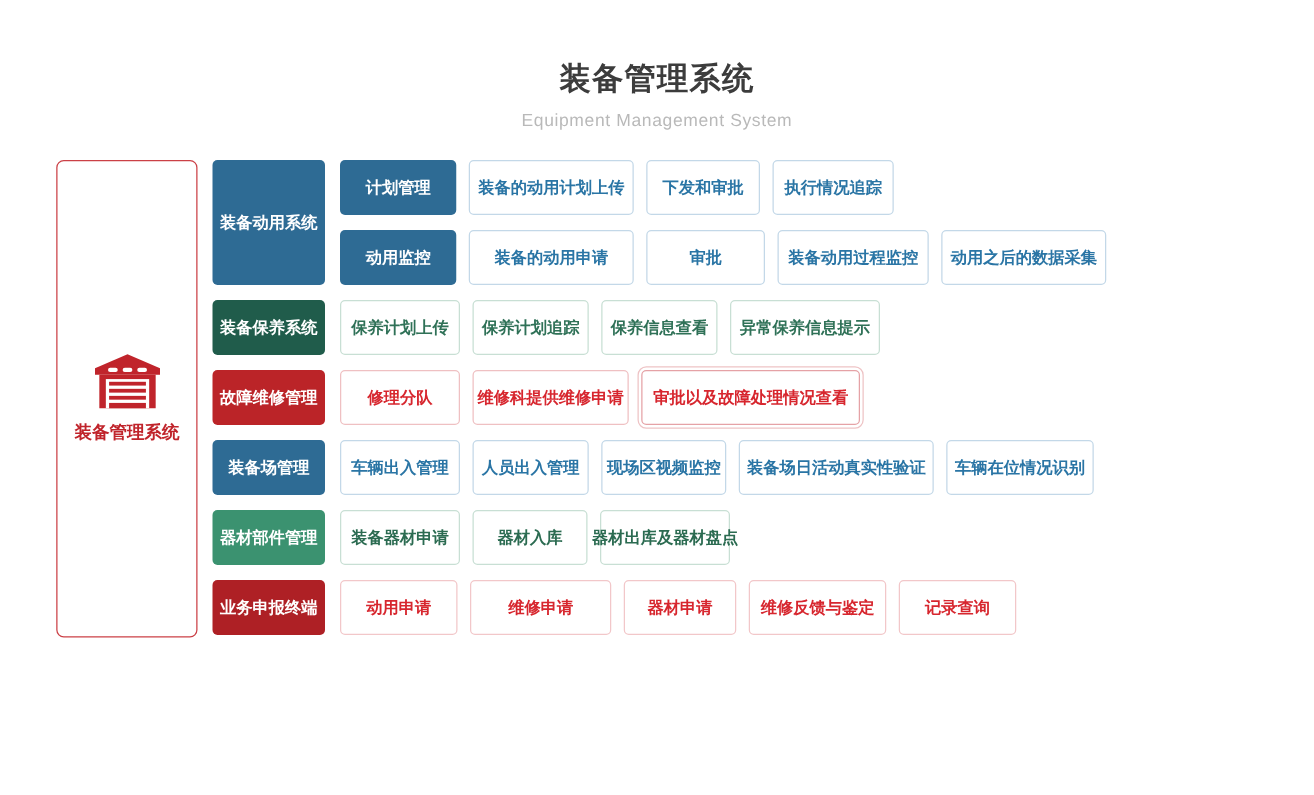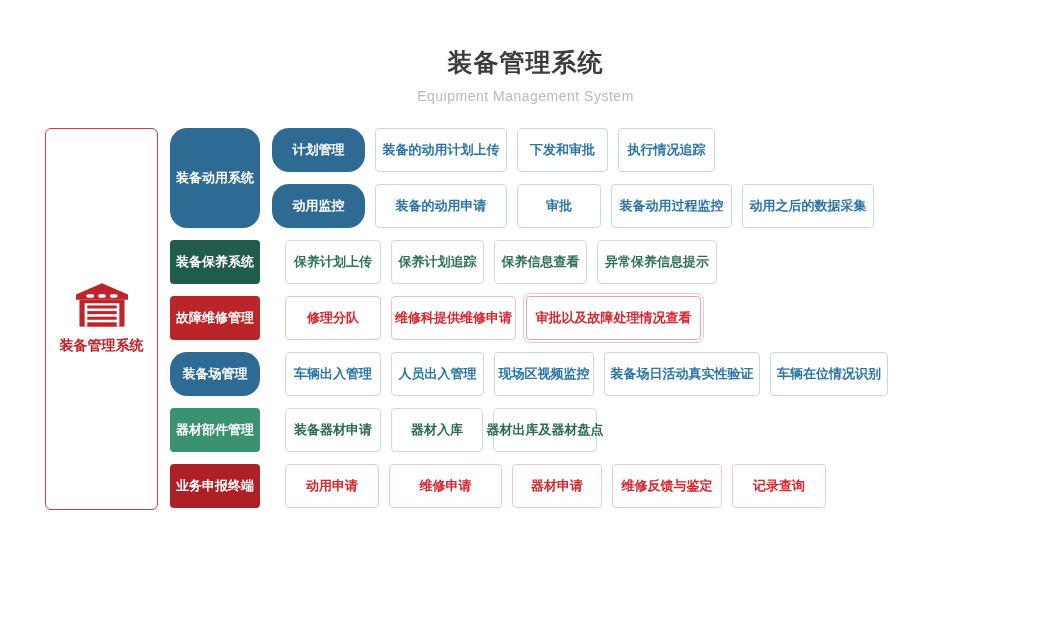--- a/index.html
+++ b/index.html
@@ -17,30 +17,30 @@
   .root-box{box-sizing:border-box;width:113px;height:382px;border:1px solid #cb4046;border-radius:6px;
     background:#fff;display:flex;flex-direction:column;align-items:center;justify-content:center;gap:10px;}
   .root-label{font-size:14px;font-weight:bold;color:var(--red_deep);white-space:nowrap;}
 
   .rows{display:flex;flex-direction:column;gap:12px;margin-left:12px;}
   .row{display:flex;gap:10px;}
   .grp{display:flex;gap:12px;}
   .subcol{display:flex;flex-direction:column;gap:12px;}
 
   .cat{box-sizing:border-box;width:90px;display:flex;align-items:center;justify-content:center;
-    border-radius:4px;color:#fff;font-size:13px;font-weight:bold;white-space:nowrap;margin-right:15px;}
+    border-radius:4px;color:#fff;font-size:13px;font-weight:bold;white-space:nowrap;margin-right:2px;}
   .grp .cat{margin-right:0;}
   .node{box-sizing:border-box;width:93px;height:44px;display:flex;align-items:center;justify-content:center;
     border-radius:4px;color:#fff;font-size:13px;font-weight:bold;white-space:nowrap;}
   .item{box-sizing:border-box;height:44px;display:flex;align-items:center;justify-content:center;
     border-radius:4px;background:#fff;font-size:13px;font-weight:bold;white-space:nowrap;}
 
   .row:not(.grp-row) .cat{height:44px;}
 
-  .c-blue{background:var(--blue);border-radius:17px;}
+  .c-blue{background:var(--blue);}
   .c-dgreen{background:var(--dark_green);}
   .c-red{background:var(--red);}
   .c-green{background:var(--green);}
   .c-dred{background:var(--dark_red);}
 
   .i-blue{border:1px solid var(--blue_item_border);color:var(--blue_item_text);}
   .i-dgreen{border:1px solid var(--green_item_border);color:var(--dark_green_item_text);}
   .i-red{border:1px solid var(--red_item_border);color:var(--red_item_text);}
   .i-green{border:1px solid var(--green_item_border);color:var(--green_item_text);}
   .i-dred{border:1px solid var(--dark_red_item_border);color:var(--red_item_text);}
@@ -86,21 +86,21 @@
         <div class="subcol">
           <div class="row grp-row">
             <div class="node c-blue">计划管理</div>
             <div class="item i-blue" style="width:132px">装备的动用计划上传</div>
             <div class="item i-blue" style="width:91px">下发和审批</div>
             <div class="item i-blue" style="width:97px">执行情况追踪</div>
           </div>
           <div class="row grp-row">
             <div class="node c-blue">动用监控</div>
             <div class="item i-blue" style="width:132px">装备的动用申请</div>
-            <div class="item i-blue" style="width:84px">审批</div>
+            <div class="item i-blue" style="width:95px">审批</div>
             <div class="item i-blue" style="width:121px">装备动用过程监控</div>
             <div class="item i-blue" style="width:132px">动用之后的数据采集</div>
           </div>
         </div>
       </div>
 
       <div class="row">
         <div class="cat c-dgreen">装备保养系统</div>
         <div class="item i-dgreen" style="width:96px">保养计划上传</div>
         <div class="item i-dgreen" style="width:93px">保养计划追踪</div>

